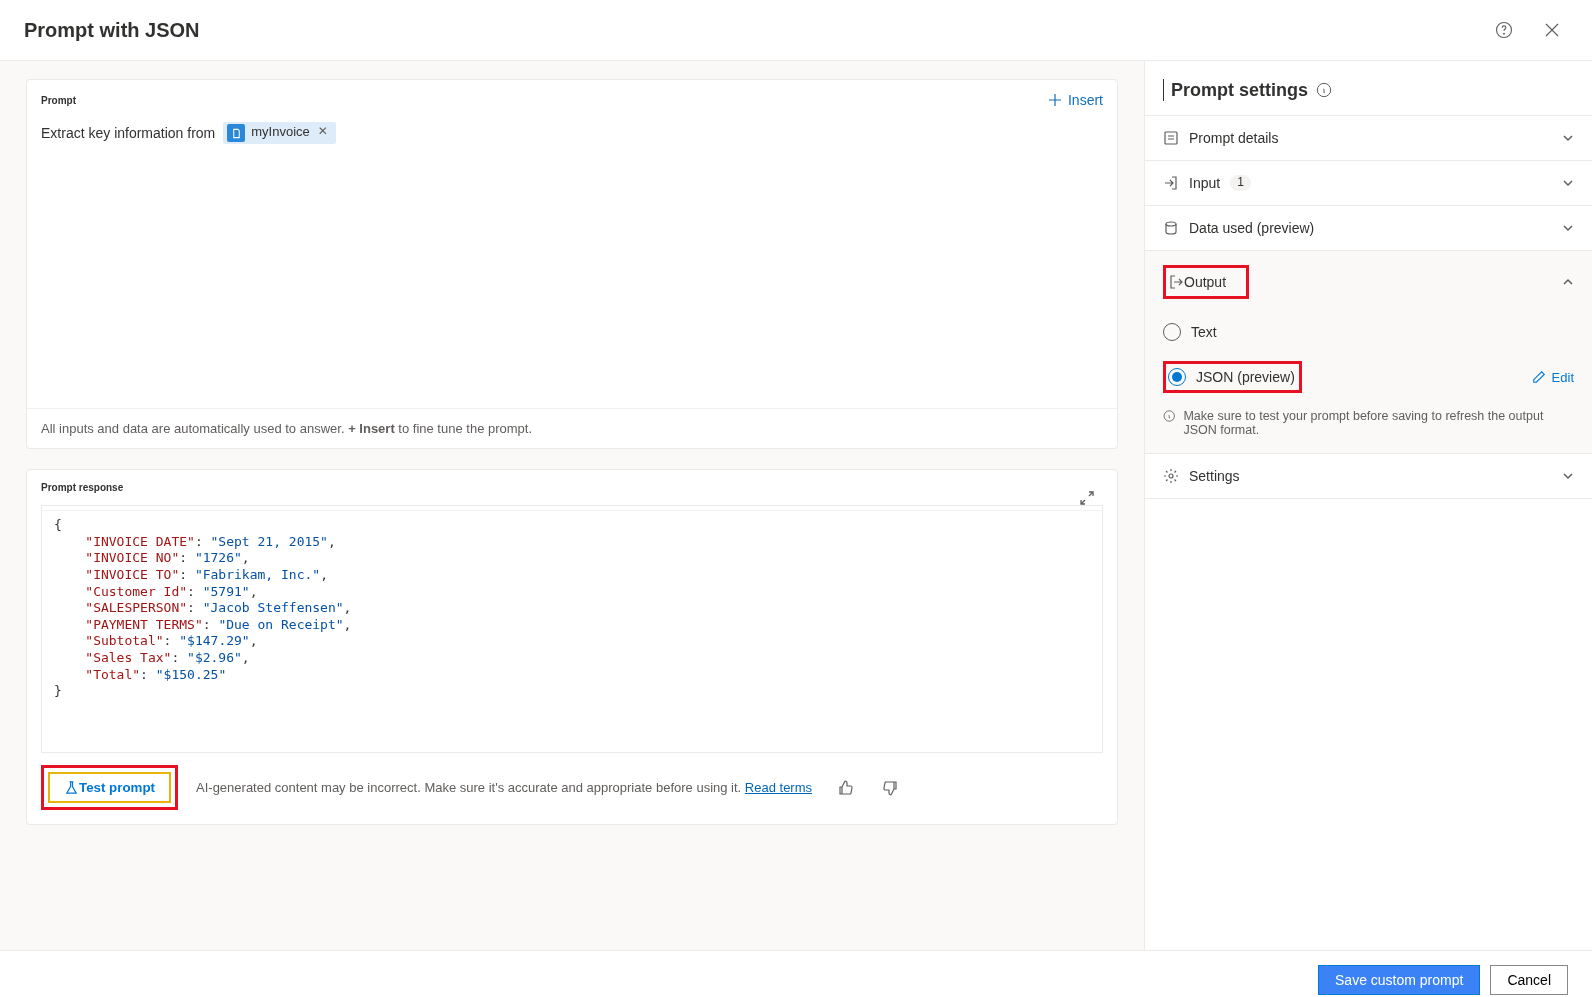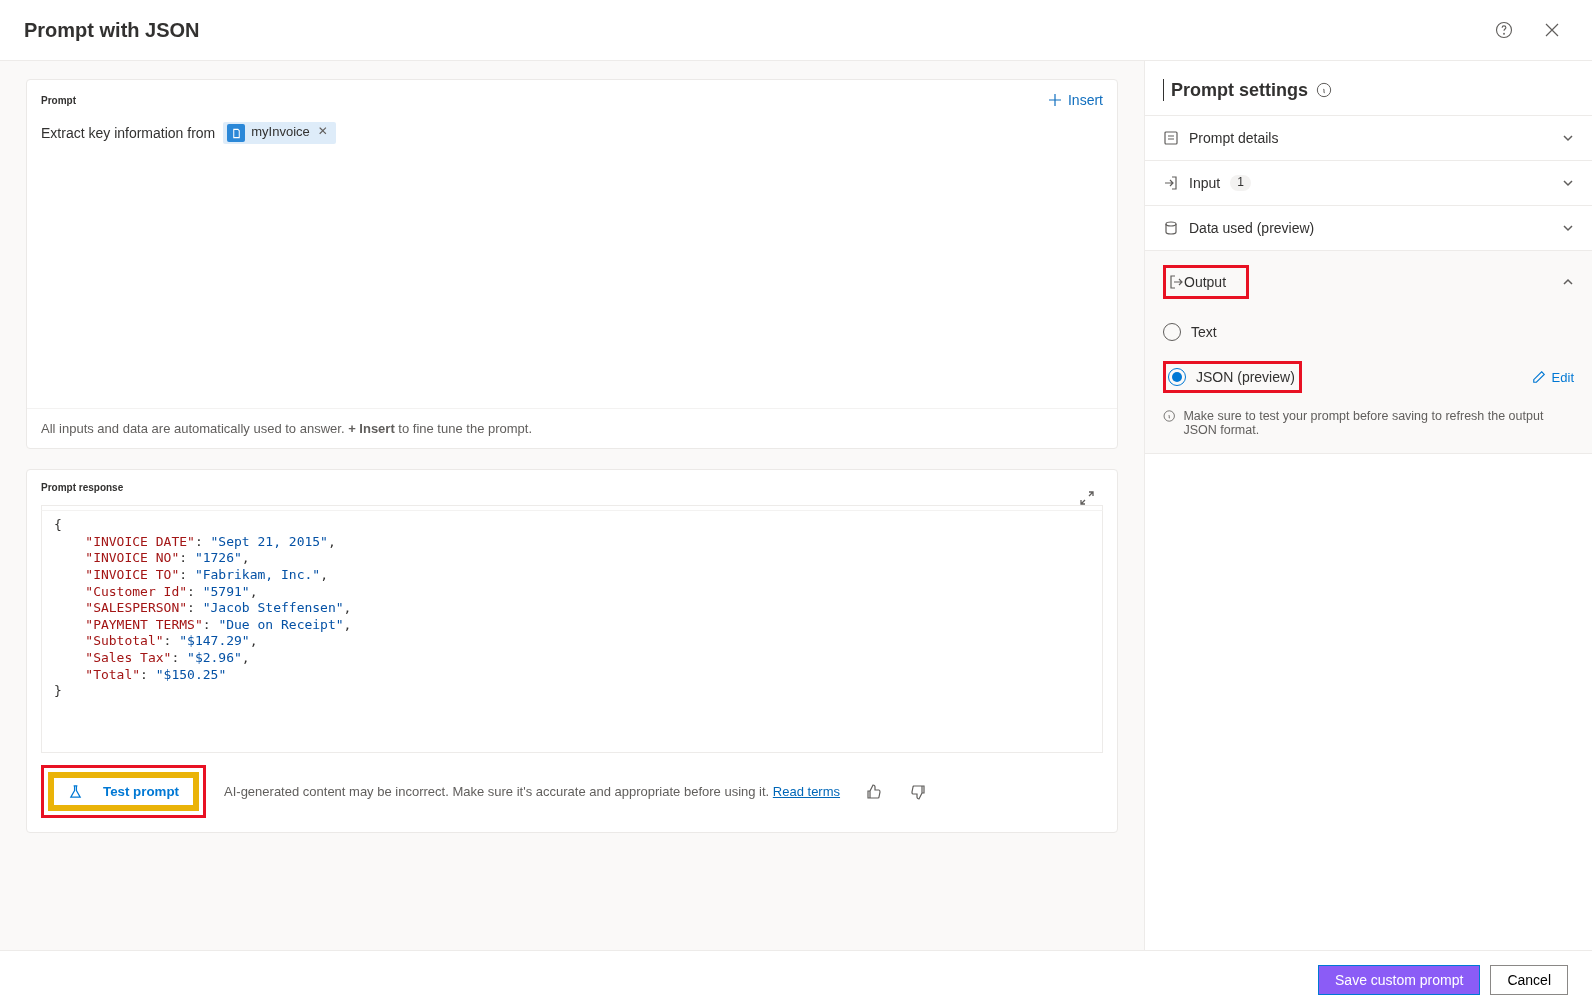--- a/index.html
+++ b/index.html
@@ -22,21 +22,21 @@
 .chip-close { color:#605e5c; cursor:pointer; font-size:12px; margin-left:2px; }
 .prompt-footer { padding: 12px 14px; border-top: 1px solid #f3f2f1; color: #605e5c; font-size: 13px; }
 .response-body { padding: 0 14px 14px; }
 .code-view { border:1px solid #edebe9; border-top:none; font-family: Consolas, monospace; font-size: 13px; line-height: 1.28; padding: 6px 12px; min-height: 242px; white-space: pre; }
 .code-toolbar { border:1px solid #edebe9; border-bottom: 1px solid #f3f2f1; height:6px; }
 .json-key { color: #a31515; }
 .json-str { color: #0451a5; }
 .json-punct { color: #323130; }
 .json-brace { color:#323130;}
 .response-footer { display: flex; align-items: center; gap: 18px; padding: 12px 0 0; }
-.test-btn { display: flex; align-items: center; gap: 20px; border: 6px solid #eab308; color: #0078d4; font-weight: 600; background: #fff; padding: 6px 14px; cursor: pointer; }
+.test-btn { display: flex; align-items: center; gap: 0; border: 2px solid #eab308; color: #0078d4; font-weight: 600; background: #fff; padding: 6px 14px; cursor: pointer; }
 .highlight-red { border: 3px solid #e81123; padding: 4px; }
 .hl-red-outer { display:inline-block; }
 .disclaimer { color: #605e5c; font-size: 13px; }
 .disclaimer a { color: #0067b8; }
 .feedback { display: flex; gap: 12px; }
 .sidebar-title-row { display:flex; align-items:center; gap:8px; padding:18px 18px 14px; }
 .sidebar-title { font-size: 18px; font-weight: 600; }
 .cursor-bar { display:inline-block; border-left:1px solid #323130; height:22px; margin-right:-1px;}
 .accordion-row { display:flex; align-items:center; justify-content: space-between; padding: 14px 18px; border-bottom:1px solid #edebe9; cursor:pointer; }
 .accordion-row.top-border { border-top:1px solid #edebe9; }
@@ -46,21 +46,21 @@
 .output-header { display:flex; justify-content:space-between; align-items:center; padding: 14px 18px; }
 .output-header-inner { display:flex; align-items:center; }
 .radio-row { display:flex; align-items:center; justify-content:space-between; padding: 10px 18px; }
 .radio-left { display:flex; align-items:center; gap:10px; }
 .radio-outer { width:18px;height:18px;border-radius:50%; border:1px solid #605e5c; display:flex; align-items:center; justify-content:center;}
 .radio-outer.selected{ border-color:#0078d4; border-width:1px;}
 .radio-inner { width:10px;height:10px;border-radius:50%;background:#0078d4;}
 .edit-link { display:flex;align-items:center;gap:6px;color:#0078d4; cursor:pointer; font-size:13px;}
 .info-row { display:flex; gap:8px; padding: 6px 18px 16px; color:#605e5c; font-size:12.5px; align-items:flex-start;}
 .footer-bar { display:flex; justify-content:flex-end; gap:10px; padding:14px 24px; border-top:1px solid #edebe9; }
-.btn-primary { background:#8b5cf6; color:white; border:1px solid #0078d4; padding:6px 16px; cursor:pointer; font-size:14px;text-align:right;}
+.btn-primary { background:#3b82f6; color:white; border:1px solid #0078d4; padding:6px 16px; cursor:pointer; font-size:14px;text-align:right;}
 .btn-secondary { background:#fff; border:1px solid #8a8886; padding:6px 16px; cursor:pointer; font-size:14px;}
 .expand-icon-box{ position:absolute; right:14px; top:12px;}
 .resp-card-header{position:relative;}
 svg { display:block;}
 </style>
 </head>
 <body>
 
 <div class="header">
   <h1>Prompt with JSON</h1>
@@ -254,19 +254,31 @@
 
       <div class="info-row">
         <svg width="14" height="14" viewBox="0 0 24 24" fill="none" stroke="#605e5c" stroke-width="1.6">
             <circle cx="12" cy="12" r="10"></circle>
             <path d="M12 8h.01M11 11h1v5h1"></path>
           </svg>
         <span>Make sure to test your prompt before saving to refresh the output JSON format.</span>
       </div>
     </div>
 
+    <div class="accordion-row">
+      <div class="accordion-left">
+        <svg width="16" height="16" viewBox="0 0 16 16" fill="none" stroke="#605e5c" stroke-width="1.2">
+            <circle cx="8" cy="8" r="2"></circle>
+            <path d="M8 1v2M8 13v2M1 8h2M13 8h2M3 3l1.5 1.5M11.5 11.5L13 13M3 13l1.5-1.5M11.5 4.5L13 3"></path>
+          </svg>
+        <span>Settings</span>
+      </div>
+      <svg width="12" height="12" viewBox="0 0 12 12" fill="none" stroke="#605e5c" stroke-width="1.5">
+          <path d="M2 4l4 4 4-4"></path>
+        </svg>
+    </div>
   </div>
 </div>
 
 <div class="footer-bar">
   <button class="btn-primary">Save custom prompt</button>
   <button class="btn-secondary">Cancel</button>
 </div>
 
 </body></html>

